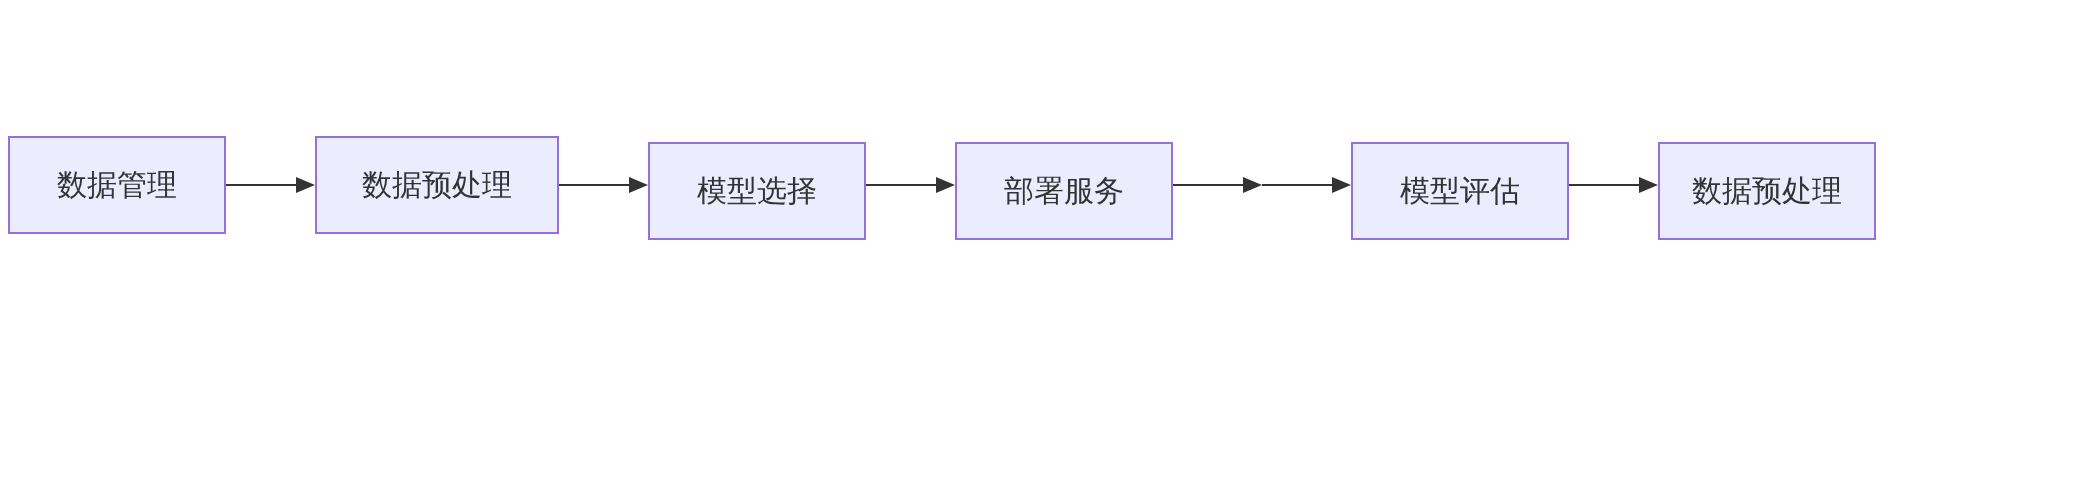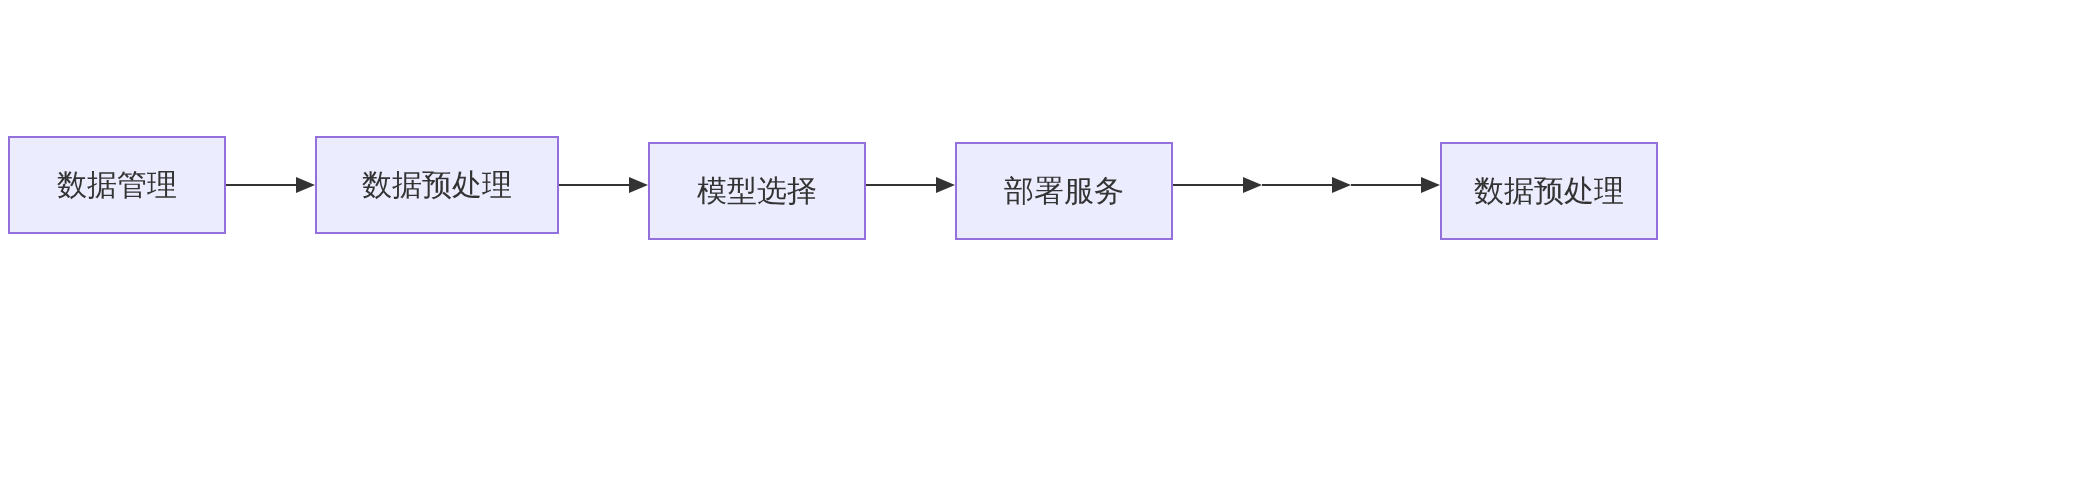--- a/index.html
+++ b/index.html
@@ -103,20 +103,23 @@
       <div class="edge-line"></div>
       <div class="edge-head"></div>
     </div>
 
 
     <div class="edge">
       <div class="edge-line"></div>
       <div class="edge-head"></div>
     </div>
 
+    <div class="node w3">
+      <span class="node-label">模型评估</span>
+    </div>
 
     <div class="edge">
       <div class="edge-line"></div>
       <div class="edge-head"></div>
     </div>
 
     <div class="node w3">
       <span class="node-label">数据预处理</span>
     </div>
 

